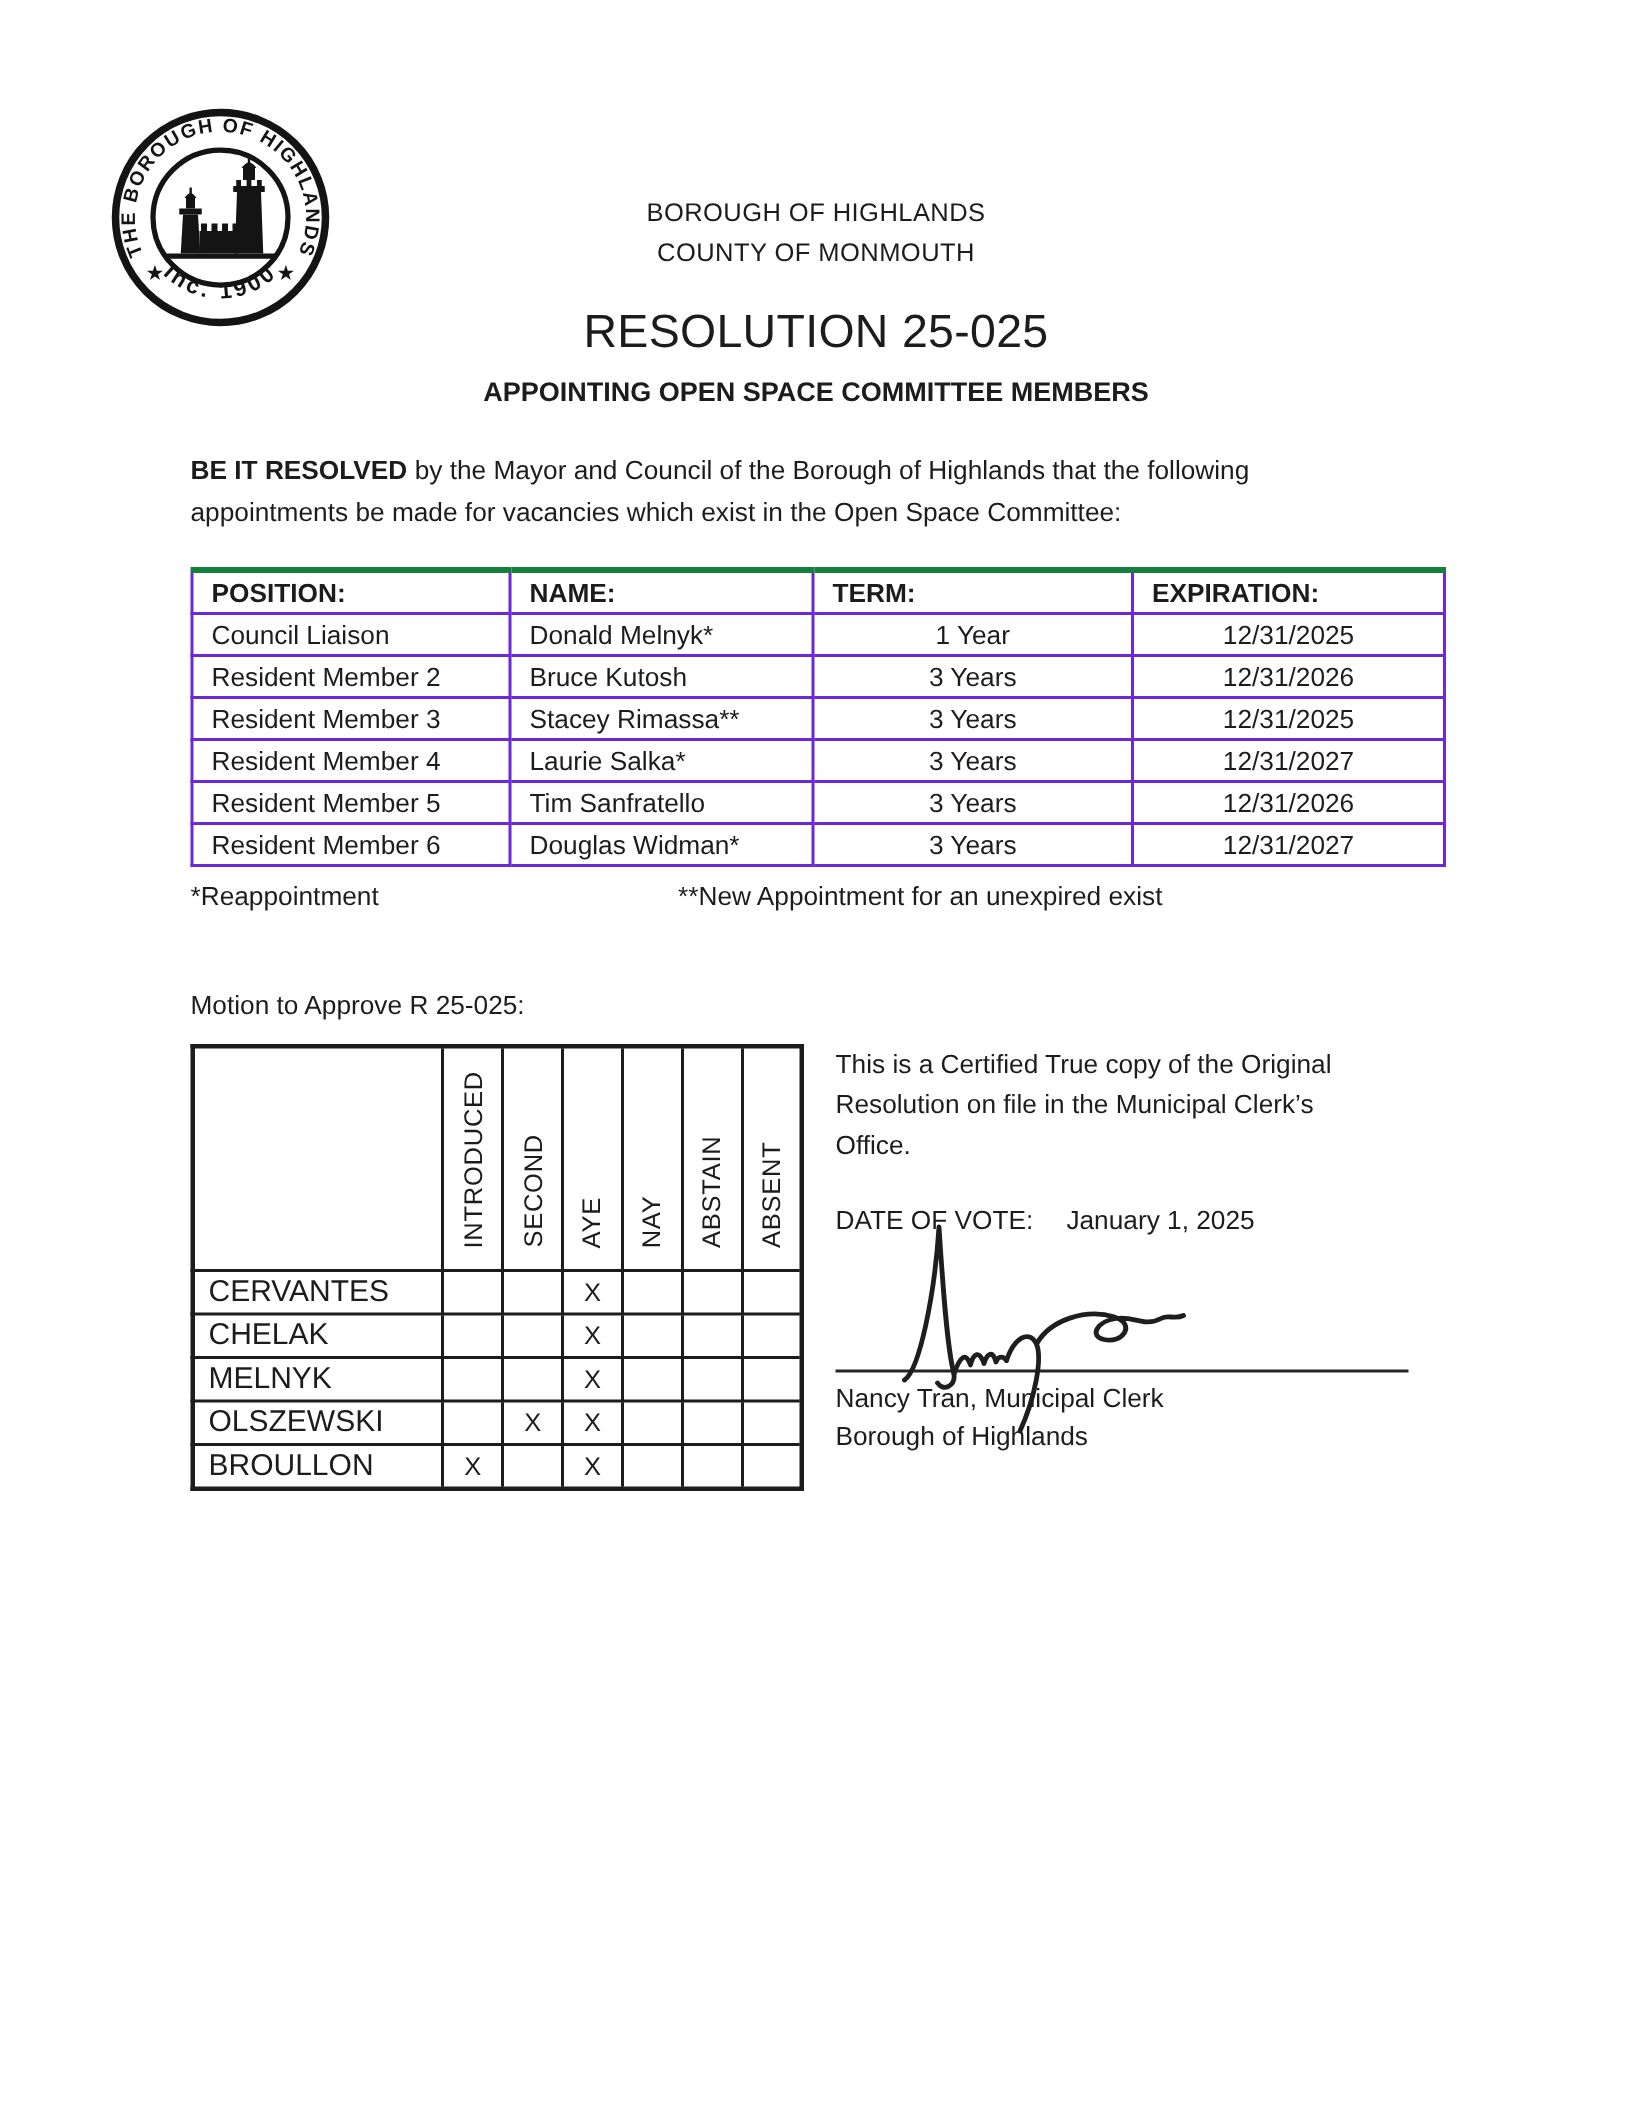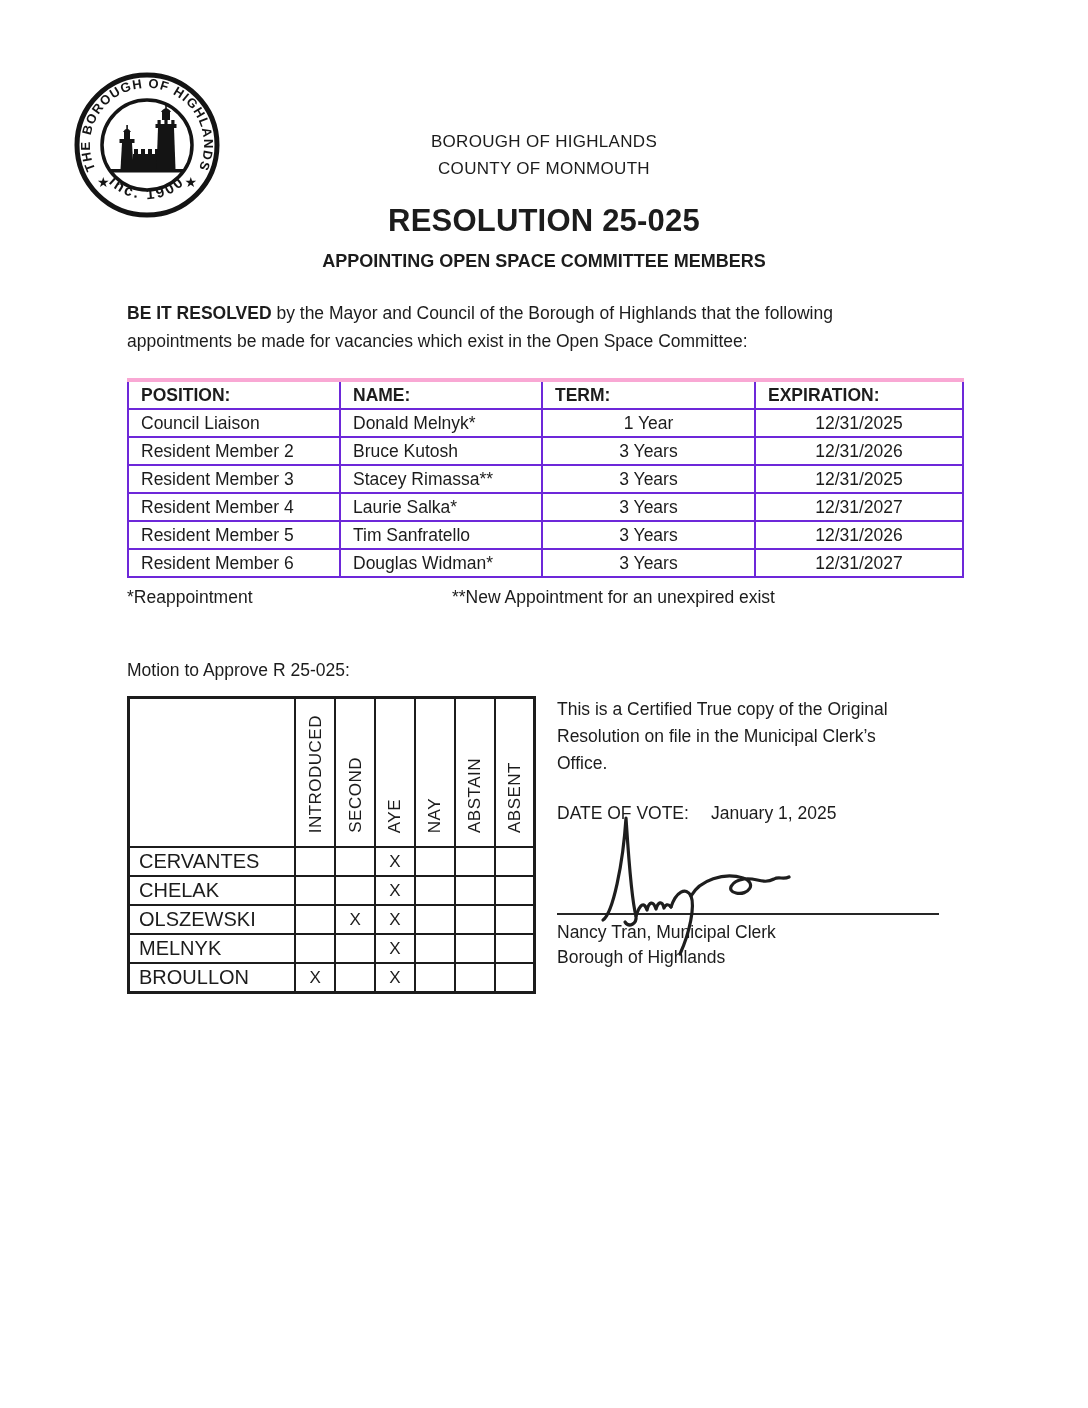--- a/index.html
+++ b/index.html
@@ -11,40 +11,40 @@
     color:#1c1c1c;
     overflow:hidden;
   }
 
   
   .seal { position:absolute; left:72px; top:70px; width:150px; height:150px; }
 
   
   .head-block { padding-top:128px; text-align:center; }
   .org-line { font-size:17px; line-height:27px; letter-spacing:0.3px; }
-  .title    { font-size:31px; font-weight:700; margin-top:21px; letter-spacing:0.2px; }
+  .title    { font-size:31px; font-weight:400; margin-top:21px; letter-spacing:0.2px; }
   .subtitle { font-size:18px; font-weight:700; margin-top:12px; }
 
   
   .content { margin-left:127px; width:835px; }
   .resolved { margin-top:28px; font-size:17.5px; line-height:27.5px; }
   .resolved .lead { font-weight:700; }
   .resolved .rest { white-space:pre-line; }
 
   
   table.appt { border-collapse:collapse; table-layout:fixed; width:835px; margin-top:23px; }
   table.appt th, table.appt td {
     border:2px solid #6d28d9;
     font-size:17.5px;
     padding:1px 12px;
     height:24px;
     overflow:hidden;
     white-space:nowrap;
   }
-  table.appt th { border-top:4px solid #f9a8d4; text-align:left; font-weight:700; }
+  table.appt th { border-top:4px solid #15803d; text-align:left; font-weight:700; }
   table.appt td.center { text-align:center; padding:1px 8px; }
 
   .footnotes { display:flex; margin-top:9px; font-size:17.5px; }
   .fn1 { width:325px; }
 
   .motion { margin-top:52px; font-size:17.5px; }
 
   
   .vote-section { display:flex; align-items:flex-start; margin-top:15px; }
   table.vote { border-collapse:collapse; table-layout:fixed; border:3px solid #1c1c1c; }
@@ -221,32 +221,32 @@
         <tr>
           <td class="vname">CHELAK</td>
           <td class="vmark"></td>
           <td class="vmark"></td>
           <td class="vmark">X</td>
           <td class="vmark"></td>
           <td class="vmark"></td>
           <td class="vmark"></td>
         </tr>
         <tr>
+          <td class="vname">MELNYK</td>
+          <td class="vmark"></td>
+          <td class="vmark"></td>
+          <td class="vmark">X</td>
+          <td class="vmark"></td>
+          <td class="vmark"></td>
+          <td class="vmark"></td>
+        </tr>
+        <tr>
           <td class="vname">OLSZEWSKI</td>
           <td class="vmark"></td>
           <td class="vmark">X</td>
-          <td class="vmark">X</td>
-          <td class="vmark"></td>
-          <td class="vmark"></td>
-          <td class="vmark"></td>
-        </tr>
-        <tr>
-          <td class="vname">MELNYK</td>
-          <td class="vmark"></td>
-          <td class="vmark"></td>
           <td class="vmark">X</td>
           <td class="vmark"></td>
           <td class="vmark"></td>
           <td class="vmark"></td>
         </tr>
         <tr>
           <td class="vname">BROULLON</td>
           <td class="vmark">X</td>
           <td class="vmark"></td>
           <td class="vmark">X</td>

